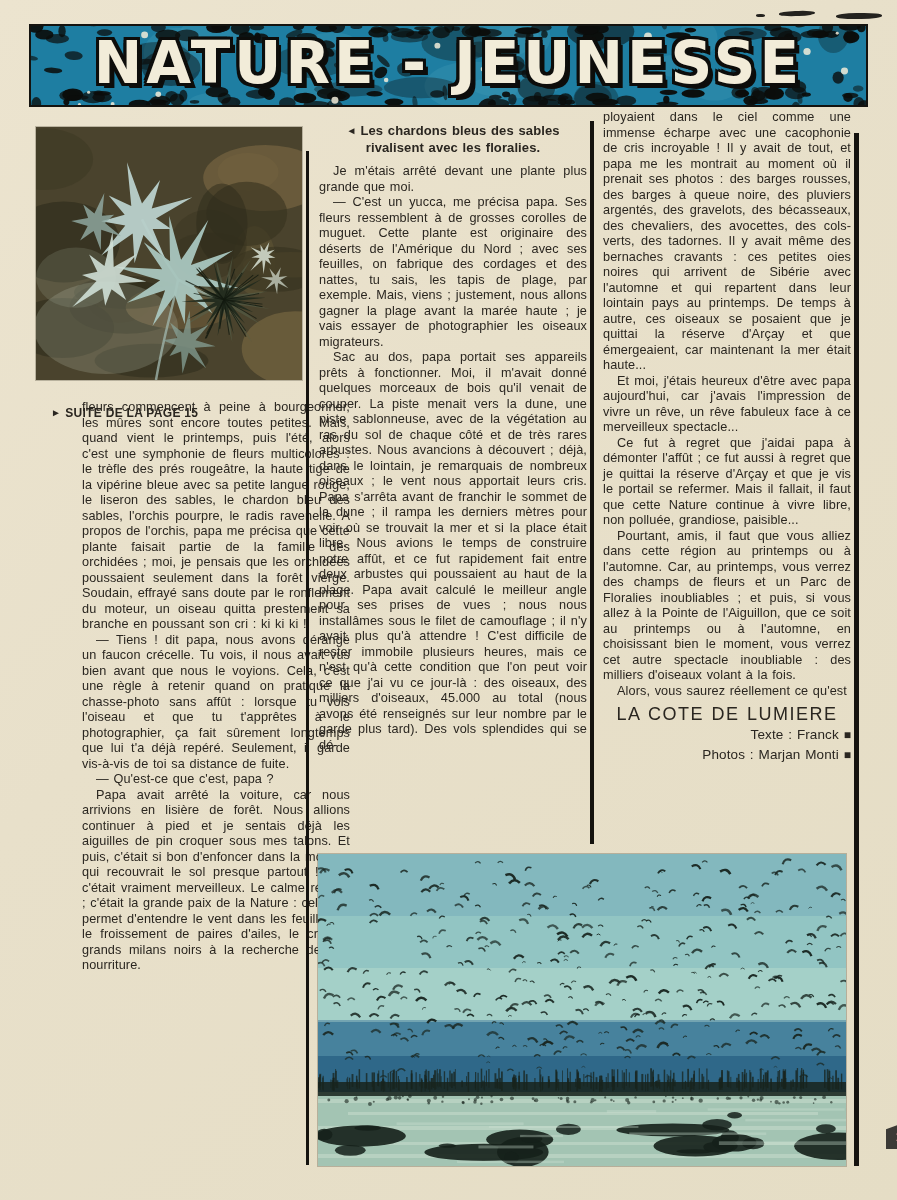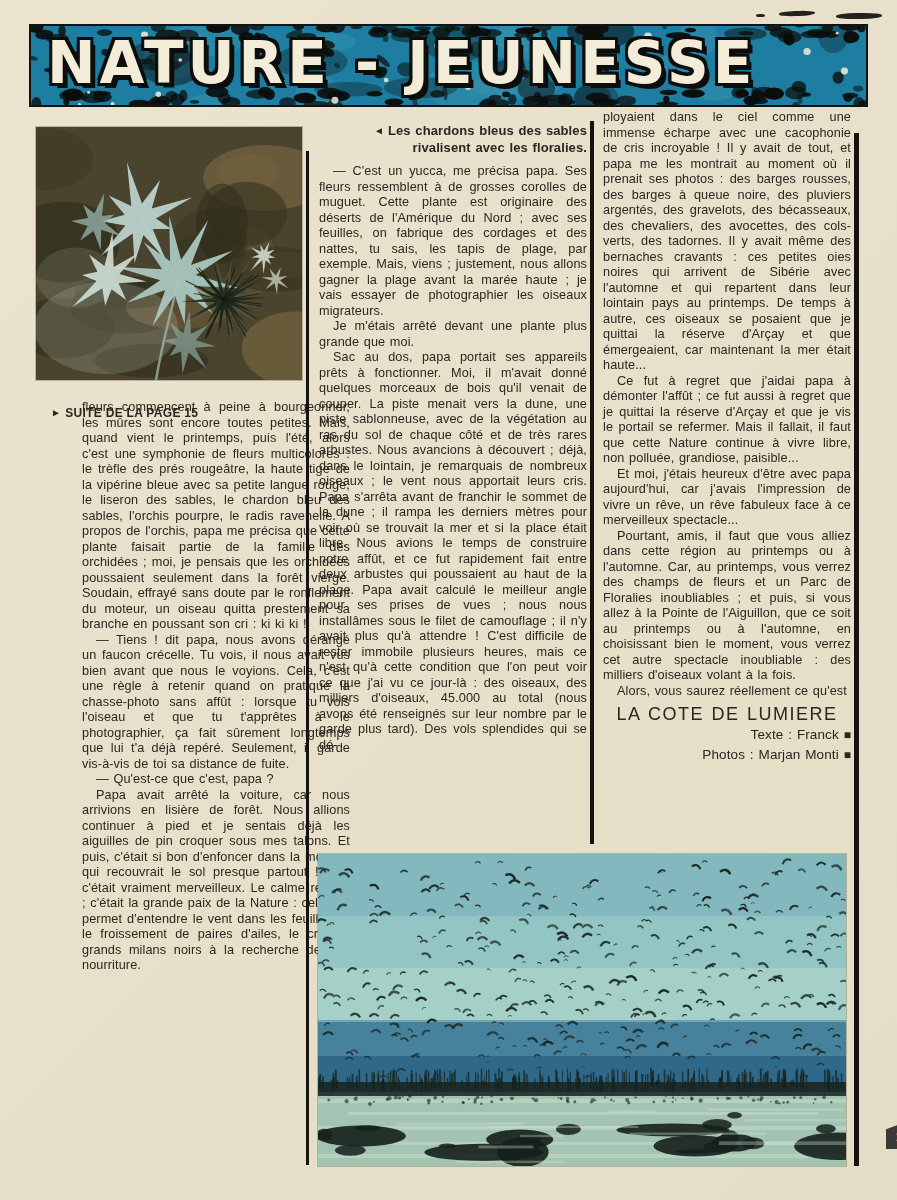--- a/index.html
+++ b/index.html
@@ -2,36 +2,36 @@
 <html lang="fr"><head>
 <meta charset="utf-8">
 <style>
   html,body{margin:0;padding:0;}
   body{background:#cfc8b4;font-family:"Liberation Sans",sans-serif;}
   #page{position:relative;width:897px;height:1200px;margin:0 auto;overflow:hidden;
         background:linear-gradient(135deg,#ece4cf 0%,#e8e0ca 40%,#e5ddc5 100%);color:#2a2620;}
   .smudge{position:absolute;background:#24221e;border-radius:45%;}
   #banner{position:absolute;left:29px;top:24px;width:839px;height:83px;border:2px solid #14130f;box-sizing:border-box;overflow:hidden;}
   #banner svg{display:block;width:100%;height:100%;}
-  .banner-title{position:absolute;left:16px;top:50%;width:100%;transform:translateY(-54%);
-    font-family:"DejaVu Sans",sans-serif;font-weight:bold;font-size:58px;
+  .banner-title{position:absolute;left:0;top:50%;width:100%;transform:translateY(-54%);
+    text-align:center;font-family:"DejaVu Sans",sans-serif;font-weight:bold;font-size:58px;
     letter-spacing:4px;color:#f2ecd9;white-space:nowrap;
     text-shadow:3px 0 0 #0d0d0b,-3px 0 0 #0d0d0b,0 3px 0 #0d0d0b,0 -3px 0 #0d0d0b,
       3px 3px 0 #0d0d0b,-3px -3px 0 #0d0d0b,3px -3px 0 #0d0d0b,-3px 3px 0 #0d0d0b,5px 5px 0 #0d0d0b;}
   figure{margin:0;padding:0;position:absolute;}
   figure svg{display:block;width:100%;height:100%;}
   #thistle{left:36px;top:127px;width:266px;height:253px;box-shadow:0 0 0 1px rgba(40,35,20,.25);}
   #birds{left:318px;top:854px;width:528px;height:312px;box-shadow:0 0 0 1px rgba(40,35,20,.25);}
   #left-caption{position:absolute;left:51px;top:386px;width:268px;font-weight:bold;font-size:12px;letter-spacing:.3px;margin-top:20px;}
   .arr{font-size:10px;position:relative;top:-1px;margin-right:4px;}
   .col{position:absolute;font-size:12.7px;line-height:15.5px;text-align:justify;
        word-spacing:1px;letter-spacing:.1px;}
   .col p{margin:0;text-indent:14px;}
   .col p.noind{text-indent:0;}
-  .col p.lead{font-weight:bold;text-indent:0;font-size:13px;margin-bottom:9px;text-align:right;}
+  .col p.lead{font-weight:bold;text-indent:0;font-size:13px;margin-bottom:9px;text-align:center;}
   #col-left{left:36px;top:400px;width:268px;margin-left:46px;}
   #col-mid{left:319px;top:123px;width:268px;}
   #col-right{left:603px;top:110px;width:248px;}
   .vrule{position:absolute;background:#15130f;}
   #rule1{left:306px;top:151px;width:3px;height:1014px;}
   #rule2{left:590px;top:121px;width:4px;height:723px;}
   #rule3{left:854px;top:133px;width:5px;height:1033px;}
   .closing{margin-top:8px;text-align:center;letter-spacing:1.5px;font-size:18px;text-indent:0;}
   .credit{margin-top:4px;text-align:right;font-weight:normal;font-size:13.5px;text-indent:0;}
   .credit .sq{font-size:12px;}
@@ -417,31 +417,31 @@
     <p class="noind">fleurs commencent à peine à bourgeonner, les mûres sont encore toutes petites. Mais, quand vient le printemps, puis l'été, alors c'est une symphonie de fleurs multicolores : le trèfle des prés rougeâtre, la haute tige de la vipérine bleue avec sa petite langue rouge, le liseron des sables, le chardon bleu des sables, l'orchis pourpre, le radis ravenelle. A propos de l'orchis, papa me précisa que cette plante faisait partie de la famille des orchidées ; moi, je pensais que les orchidées poussaient seulement dans la forêt vierge. Soudain, effrayé sans doute par le ronflement du moteur, un oiseau quitta prestement sa branche en poussant son cri : ki ki ki !</p>
     <p>— Tiens ! dit papa, nous avons dérangé un faucon crécelle. Tu vois, il nous avait vus bien avant que nous le voyions. Cela, c'est une règle à retenir quand on pratique la chasse-photo sans affût : lorsque tu vois l'oiseau et que tu t'apprêtes à le photographier, ça fait sûrement longtemps que lui t'a déjà repéré. Seulement, il garde vis-à-vis de toi sa distance de fuite.</p>
     <p>— Qu'est-ce que c'est, papa ?</p>
     <p>Papa avait arrêté la voiture, car nous arrivions en lisière de forêt. Nous allions continuer à pied et je sentais déjà les aiguilles de pin croquer sous mes talons. Et puis, c'était si bon d'enfoncer dans la mousse qui recouvrait le sol presque partout ! Oui, c'était vraiment merveilleux. Le calme régnait ; c'était la grande paix de la Nature : celle qui permet d'entendre le vent dans les feuillages, le froissement de paires d'ailes, le cri des grands milans noirs à la recherche de leur nourriture.</p>
   </div>
 
   <div class="vrule" id="rule1"></div>
 
   <div class="col" id="col-mid">
     <p class="lead"><span class="arr">◄</span><span>Les chardons bleus des sables rivalisent avec les floralies.</span></p>
+    <p>Je m'étais arrêté devant une plante plus grande que moi.</p>
     <p>— C'est un yucca, me précisa papa. Ses fleurs ressemblent à de grosses corolles de muguet. Cette plante est originaire des déserts de l'Amérique du Nord ; avec ses feuilles, on fabrique des cordages et des nattes, tu sais, les tapis de plage, par exemple. Mais, viens ; justement, nous allons gagner la plage avant la marée haute ; je vais essayer de photographier les oiseaux migrateurs.</p>
-    <p>Je m'étais arrêté devant une plante plus grande que moi.</p>
     <p>Sac au dos, papa portait ses appareils prêts à fonctionner. Moi, il m'avait donné quelques morceaux de bois qu'il venait de couper. La piste menait vers la dune, une piste sablonneuse, avec de la végétation au ras du sol de chaque côté et de très rares arbustes. Nous avancions à découvert ; déjà, dans le lointain, je remarquais de nombreux oiseaux ; le vent nous apportait leurs cris. Papa s'arrêta avant de franchir le sommet de la dune ; il rampa les derniers mètres pour voir où se trouvait la mer et si la place était libre. Nous avions le temps de construire notre affût, et ce fut rapidement fait entre deux arbustes qui poussaient au haut de la plage. Papa avait calculé le meilleur angle pour ses prises de vues ; nous nous installâmes sous le filet de camouflage ; il n'y avait plus qu'à attendre ! C'est difficile de rester immobile plusieurs heures, mais ce n'est qu'à cette condition que l'on peut voir ce que j'ai vu ce jour-là : des oiseaux, des milliers d'oiseaux, 45.000 au total (nous avons été renseignés sur leur nombre par le garde plus tard). Des vols splendides qui se dé-</p>
   </div>
 
   <div class="vrule" id="rule2"></div>
 
   <div class="col" id="col-right">
     <p class="noind">ployaient dans le ciel comme une immense écharpe avec une cacophonie de cris incroyable ! Il y avait de tout, et papa me les montrait au moment où il prenait ses photos : des barges rousses, des barges à queue noire, des pluviers argentés, des gravelots, des bécasseaux, des chevaliers, des avocettes, des cols-verts, des tadornes. Il y avait même des bernaches cravants : ces petites oies noires qui arrivent de Sibérie avec l'automne et qui repartent dans leur lointain pays au printemps. De temps à autre, ces oiseaux se posaient que je quittai la réserve d'Arçay et que émergeaient, car maintenant la mer était haute...</p>
+    <p>Et moi, j'étais heureux d'être avec papa aujourd'hui, car j'avais l'impression de vivre un rêve, un rêve fabuleux face à ce merveilleux spectacle...</p>
     <p>Ce fut à regret que j'aidai papa à démonter l'affût ; ce fut aussi à regret que je quittai la réserve d'Arçay et que je vis le portail se refermer. Mais il fallait, il faut que cette Nature continue à vivre libre, non polluée, grandiose, paisible...</p>
-    <p>Et moi, j'étais heureux d'être avec papa aujourd'hui, car j'avais l'impression de vivre un rêve, un rêve fabuleux face à ce merveilleux spectacle...</p>
     <p>Pourtant, amis, il faut que vous alliez dans cette région au printemps ou à l'automne. Car, au printemps, vous verrez des champs de fleurs et un Parc de Floralies inoubliables ; et puis, si vous allez à la Pointe de l'Aiguillon, que ce soit au printemps ou à l'automne, en choisissant bien le moment, vous verrez cet autre spectacle inoubliable : des milliers d'oiseaux volant à la fois.</p>
     <p>Alors, vous saurez réellement ce qu'est</p>
     <div class="closing">LA COTE DE LUMIERE</div>
     <div class="credit"><span>Texte : Franck</span> <span class="sq">■</span></div>
     <div class="credit"><span>Photos : Marjan Monti</span> <span class="sq">■</span></div>
   </div>
 
   <div class="vrule" id="rule3"></div>
 
   <figure id="birds">

